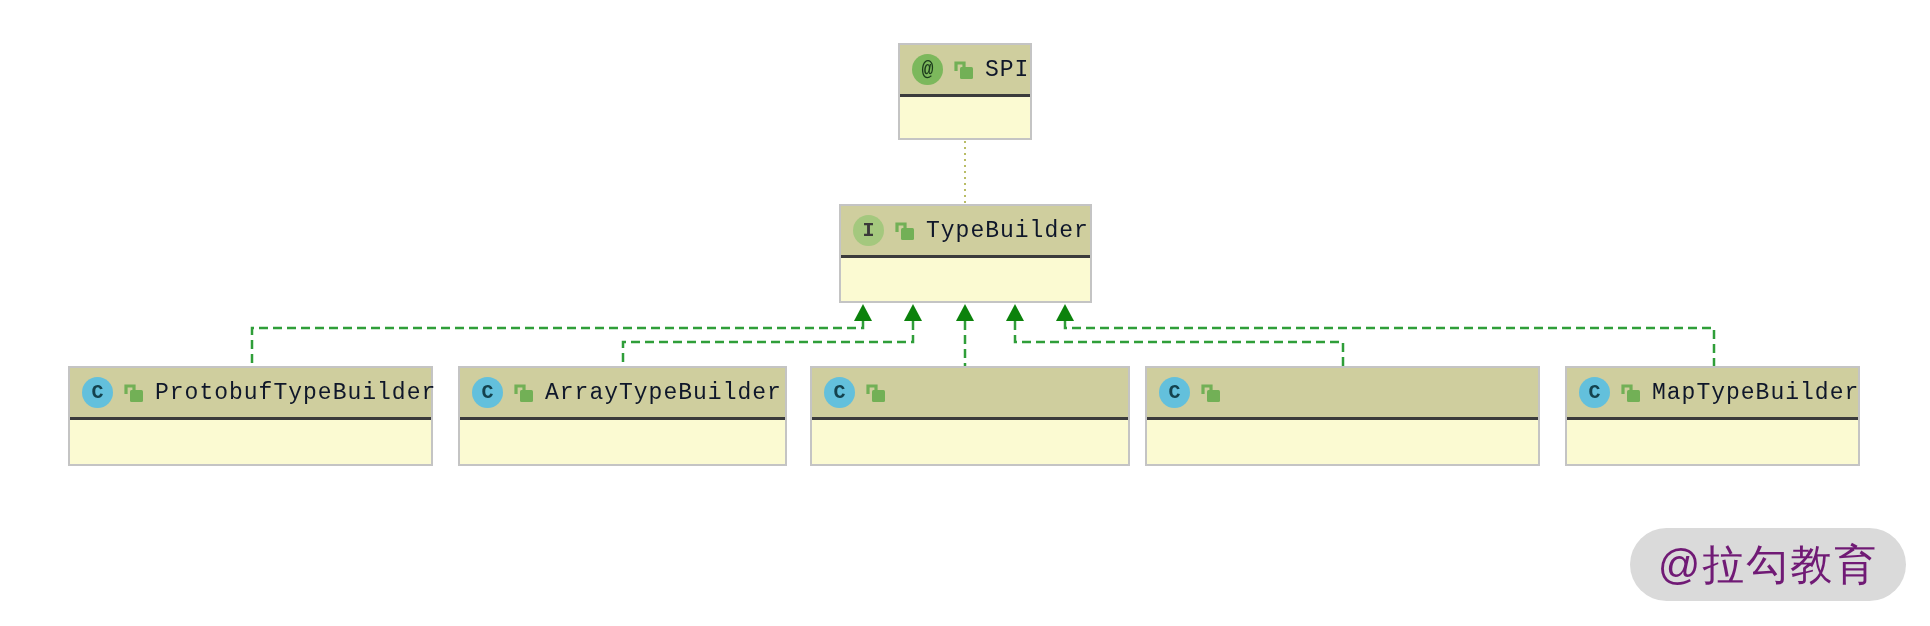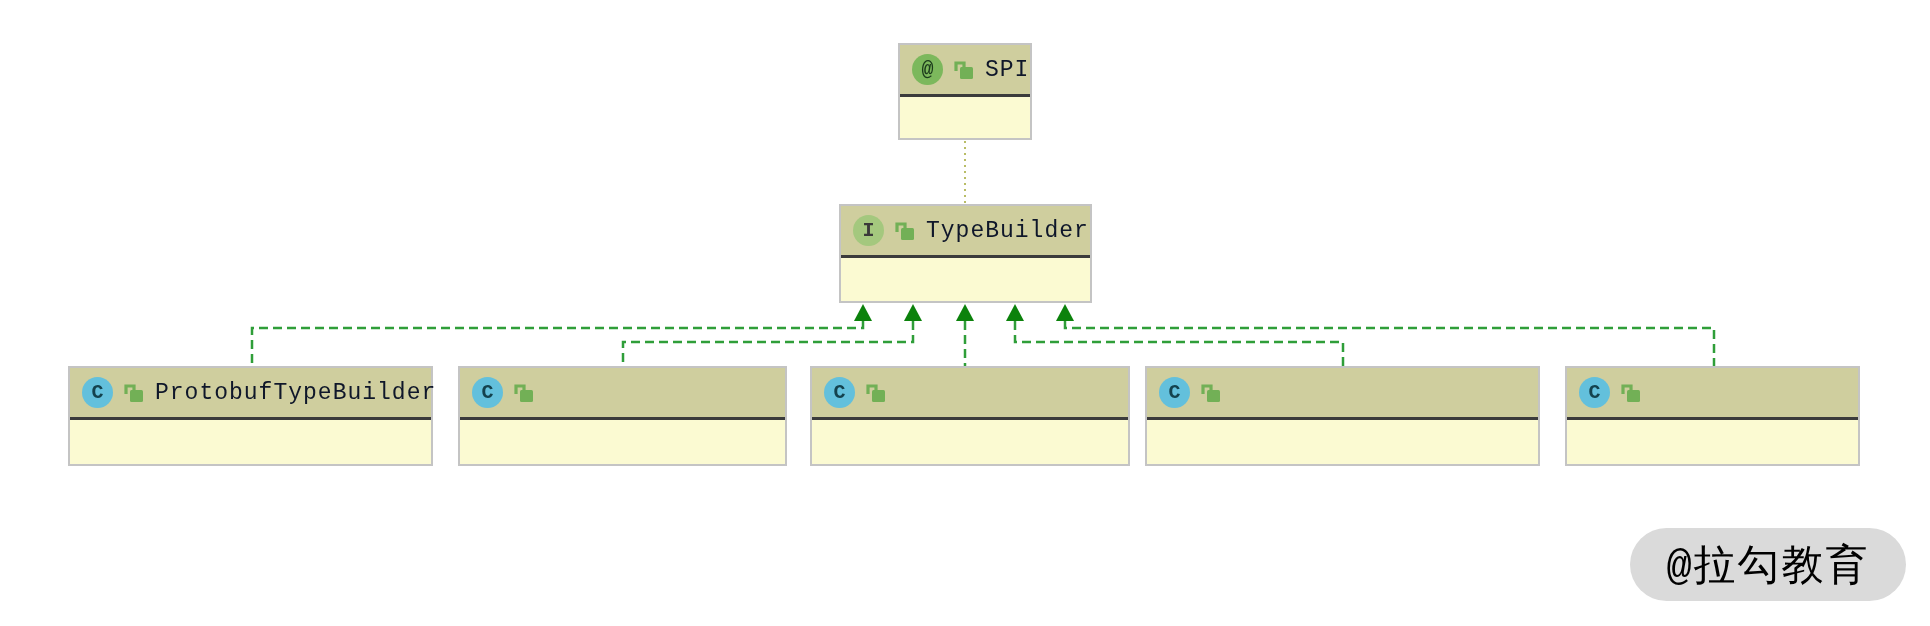--- a/index.html
+++ b/index.html
@@ -48,23 +48,23 @@
   .badge-interface{background:#a4c87e;color:#3a3a3a;font-weight:bold;}
   .badge-class{background:#63c0dc;color:#14424e;font-weight:bold;}
   .lock{flex:0 0 auto;width:24px;height:24px;}
   .watermark{
     position:absolute;
     left:1630px;top:528px;
     width:276px;height:73px;
     border-radius:37px;
     background:#dadada;
     display:flex;align-items:center;justify-content:center;
-    font-family:Liberation Mono, monospace;
+    font-family:Liberation Sans, sans-serif;
     font-size:42px;
-    color:#000000;
+    color:#701a75;
     letter-spacing:2px;
   }
 </style>
 </head>
 <body>
 
 <div class="canvas">
 
   <svg class="edges-layer" width="1930" height="626" viewBox="0 0 1930 626" xmlns="http://www.w3.org/2000/svg">
 
@@ -119,20 +119,21 @@
     <div class="node-body"></div>
   </div>
 
   <div class="uml-node" style="left:458px;top:366px;width:329px;height:100px;">
     <div class="node-header">
       <span class="badge badge-class">C</span>
       <svg class="lock" viewBox="0 0 24 24">
         <path d="M4 13 V5 H12 V9" fill="none" stroke="#72b056" stroke-width="3.2"></path>
         <rect x="8" y="9" width="13" height="12" rx="1.5" fill="#72b056"></rect>
       </svg>
+      <span class="node-title">ArrayTypeBuilder</span>
     </div>
     <div class="node-body"></div>
   </div>
 
   <div class="uml-node" style="left:810px;top:366px;width:320px;height:100px;">
     <div class="node-header">
       <span class="badge badge-class">C</span>
       <svg class="lock" viewBox="0 0 24 24">
         <path d="M4 13 V5 H12 V9" fill="none" stroke="#72b056" stroke-width="3.2"></path>
         <rect x="8" y="9" width="13" height="12" rx="1.5" fill="#72b056"></rect>
@@ -152,19 +153,20 @@
     <div class="node-body"></div>
   </div>
 
   <div class="uml-node" style="left:1565px;top:366px;width:295px;height:100px;">
     <div class="node-header">
       <span class="badge badge-class">C</span>
       <svg class="lock" viewBox="0 0 24 24">
         <path d="M4 13 V5 H12 V9" fill="none" stroke="#72b056" stroke-width="3.2"></path>
         <rect x="8" y="9" width="13" height="12" rx="1.5" fill="#72b056"></rect>
       </svg>
+      <span class="node-title">MapTypeBuilder</span>
     </div>
     <div class="node-body"></div>
   </div>
 
   <div class="watermark">@拉勾教育</div>
 
 </div>
 
 </body></html>

